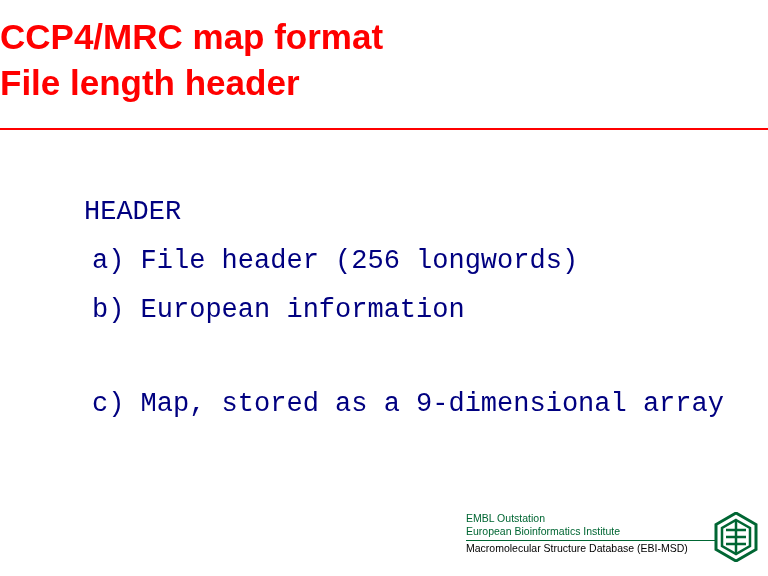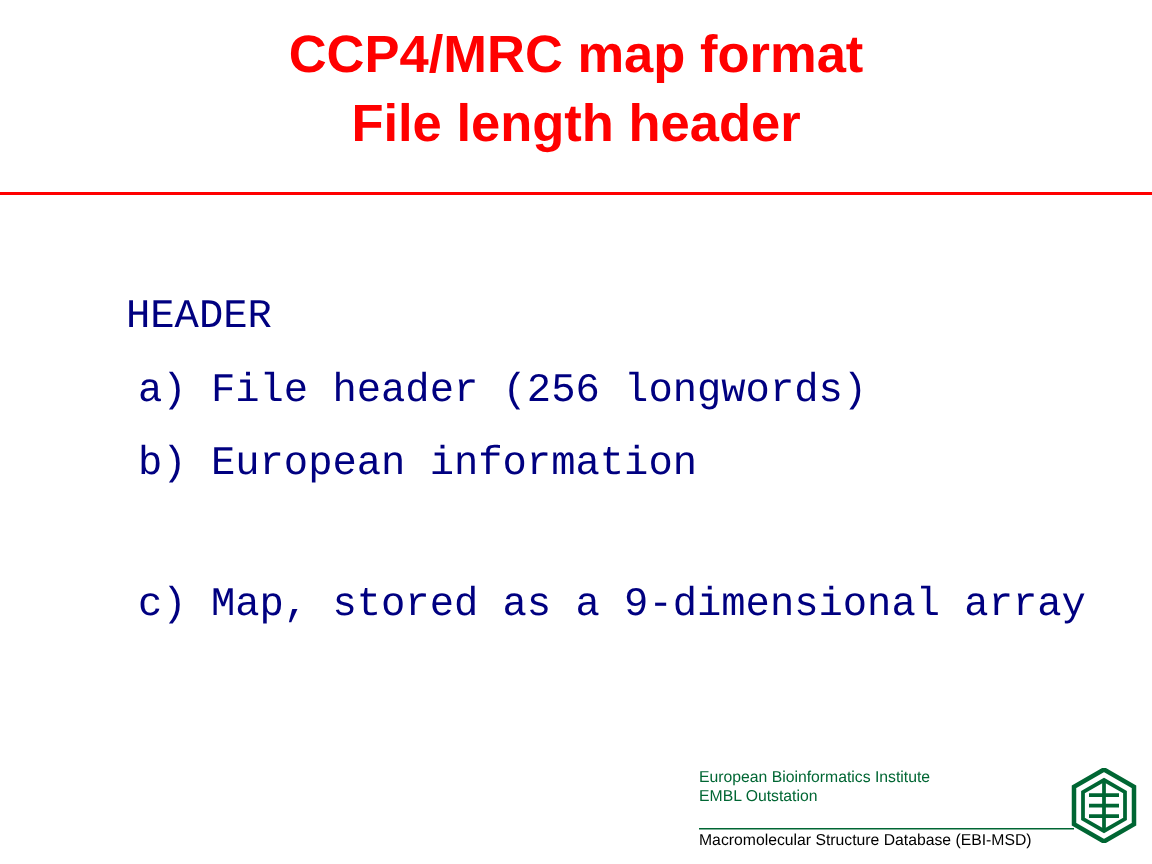--- a/index.html
+++ b/index.html
@@ -17,21 +17,20 @@
     position: relative;
     width: 768px;
     height: 576px;
     box-sizing: border-box;
   }
   .title-block {
     position: absolute;
     top: 14px;
     left: 0;
     width: 768px;
-    text-align: center;
   }
   .title-line {
     color: #ff0000;
     font-size: 35px;
     font-weight: bold;
     line-height: 46px;
     letter-spacing: 0px;
   }
   .rule {
     position: absolute;
@@ -76,21 +75,21 @@
   .footer-line {
     color: #006633;
     font-size: 10.5px;
     line-height: 13px;
     white-space: nowrap;
   }
   .footer-line.last {
     color: #000000;
     border-top: 1px solid #006633;
     padding-top: 1px;
-    margin-top: 14px;
+    margin-top: 2px;
   }
   .footer-logo {
     position: absolute;
     right: 10px;
     top: 0px;
     width: 44px;
     height: 50px;
   }
 </style>
 </head>
@@ -108,22 +107,22 @@
   <div class="body-block">
     <div class="body-line">HEADER</div>
     <div class="body-line indent">a) File header (256 longwords)</div>
     <div class="body-line indent">b) European information</div>
     <div class="body-gap"></div>
     <div class="body-line indent">c) Map, stored as a 9-dimensional array</div>
   </div>
 
   <div class="footer">
     <div class="footer-text">
+      <div class="footer-line">EMBL Outstation</div>
       <div class="footer-line">European Bioinformatics Institute</div>
-      <div class="footer-line">EMBL Outstation</div>
       <div class="footer-line last">Macromolecular Structure Database (EBI-MSD)</div>
     </div>
     <div class="footer-logo">
       <svg width="44" height="50" viewBox="0 0 44 50" xmlns="http://www.w3.org/2000/svg">
         <polygon points="22,1 42,12.5 42,37.5 22,49 2,37.5 2,12.5" fill="none" stroke="#006633" stroke-width="3"></polygon>
         <polygon points="22,8 36,16 36,34 22,42 8,34 8,16" fill="none" stroke="#006633" stroke-width="2.5"></polygon>
         <path d="M12,18 L32,18 M12,25 L32,25 M12,32 L32,32" stroke="#006633" stroke-width="2.5" fill="none"></path>
         <path d="M22,8 L22,42" stroke="#006633" stroke-width="2.5"></path>
       </svg>
     </div>

